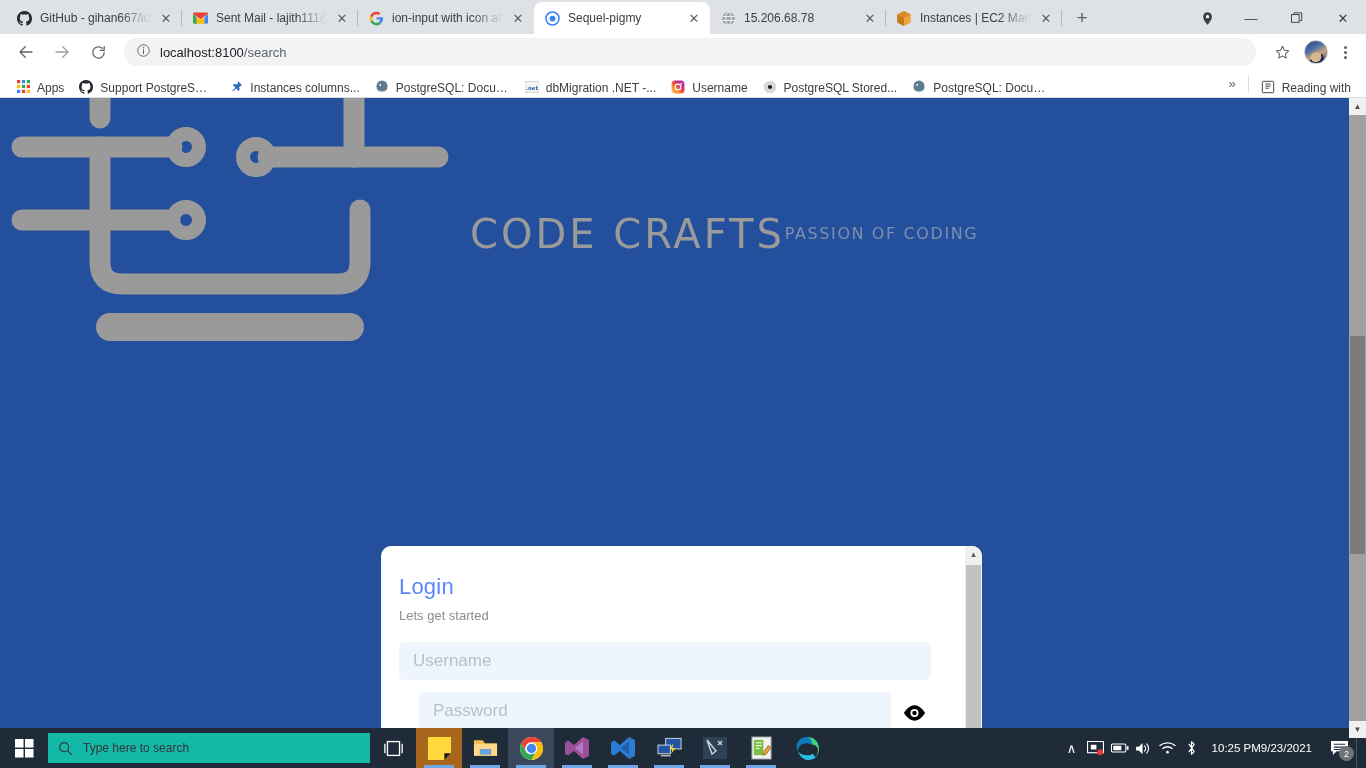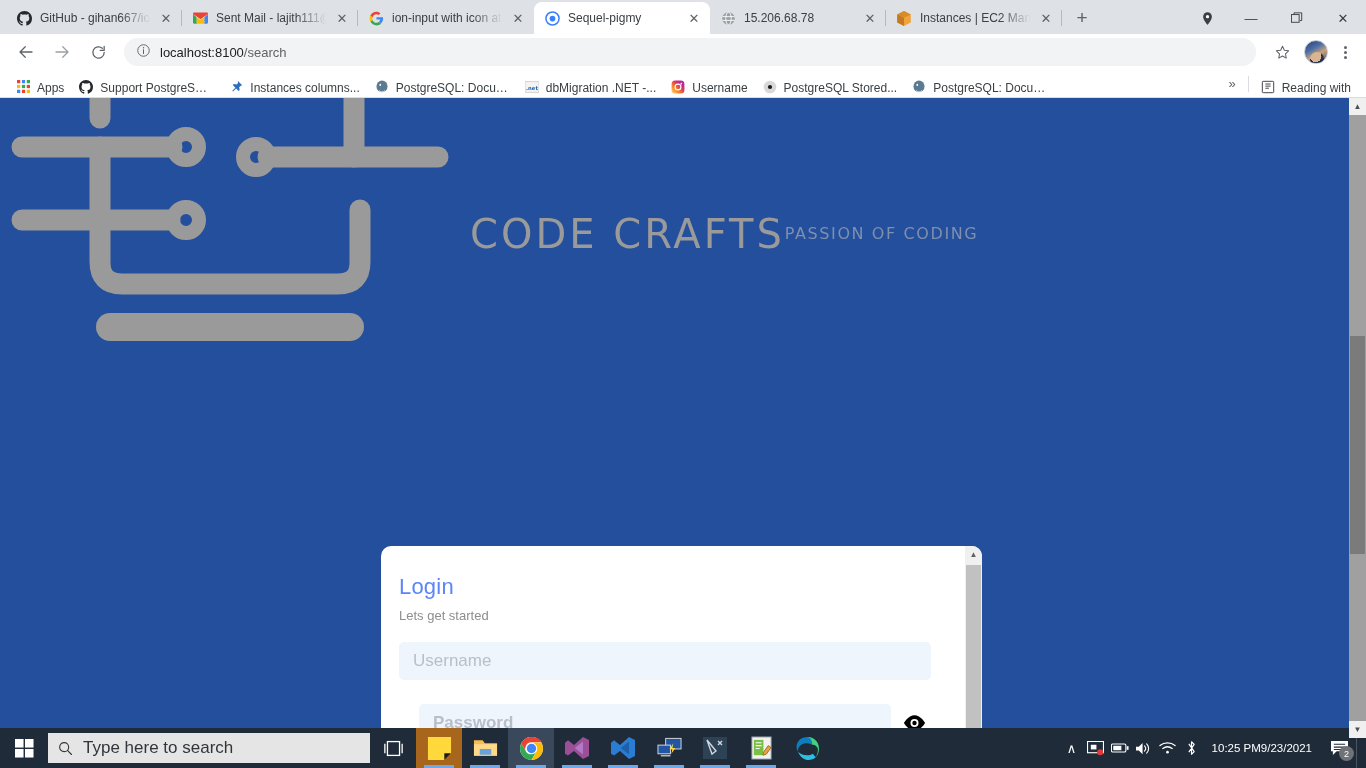--- a/index.html
+++ b/index.html
@@ -173,21 +173,21 @@
   }
   .card .sub {
     font-size: 13px; color: #8e8e8e; margin-top: 8px;
   }
   .field {
     background: #eff5fd; border-radius: 5px;
     height: 38px; display: flex; align-items: center;
     padding: 0 14px; font-size: 17px; color: #b8bfc9;
   }
   .field.username { margin-top: 19px; width: 100%; }
-  .pw-row { display: flex; align-items: center; margin-top: 24px; font-weight: bold; }
+  .pw-row { display: flex; align-items: flex-end; margin-top: 12px; }
   .field.password { flex: 1; margin-left: 20px; }
   .eye {
     width: 34px; height: 34px; margin-left: 6px;
     display: flex; align-items: center; justify-content: center;
   }
   .rule { height: 1px; background: #c9c9c9; margin: 12px 0 0 20px; }
   .loginbtn {
     margin-top: 16px; height: 43px; border-radius: 7px;
     background: #5b8ef9; color: #ffffff; font-size: 15px;
     letter-spacing: 1.2px; display: flex; align-items: center;
@@ -219,23 +219,23 @@
   .taskbar {
     position: absolute; left: 0; bottom: 0;
     width: 1366px; height: 40px; background: #1f2b38;
     display: flex; align-items: center; color: #ffffff;
   }
   .startbtn {
     width: 48px; height: 40px; display: flex;
     align-items: center; justify-content: center;
   }
   .searchbox {
-    width: 322px; height: 30px; background: #e5e5e5;
+    width: 322px; height: 30px; background: #14b8a6;
     display: flex; align-items: center; padding: 0 10px;
-    color: #31363c; font-size: 17px;
+    color: #31363c; font-size: 12px;
   }
   .searchbox .sicon { margin-right: 10px; display:flex; }
   .tb-icon {
     width: 46px; height: 40px; display: flex;
     align-items: center; justify-content: center; position: relative;
   }
   .tb-icon.active-app { background: #39485a; }
   .tb-icon.sticky { background: #a8661d; }
   .tb-icon .underline {
     position: absolute; bottom: 0; left: 8px; right: 8px;

